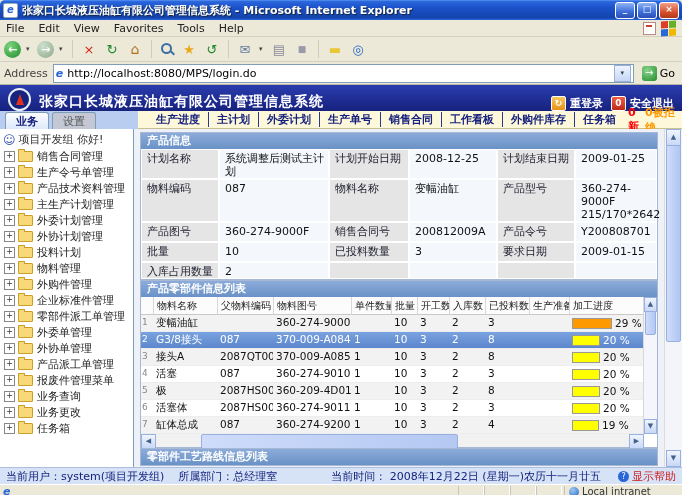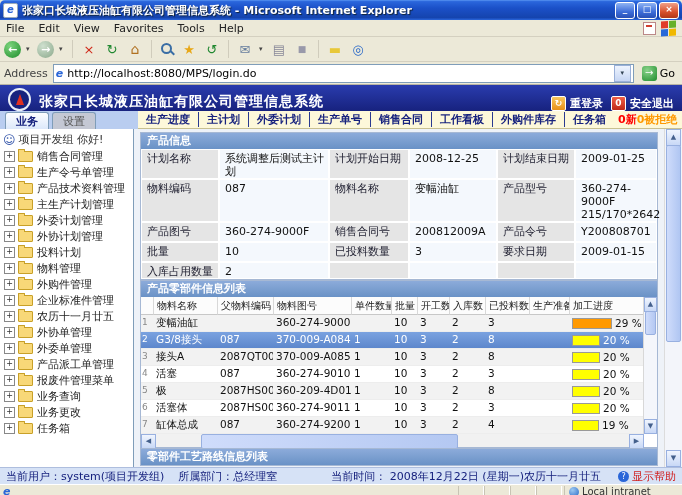--- a/index.html
+++ b/index.html
@@ -64,21 +64,21 @@
   .keyico{width:13px;height:13px;border-radius:2px;background:linear-gradient(180deg,#f8c860,#e89018);
     border:1px solid #fff;color:#fff;font-size:9px;text-align:center;line-height:12px}
   .offico{width:13px;height:13px;border-radius:2px;background:linear-gradient(180deg,#f06048,#c02818);
     border:1px solid #fff;color:#fff;font-size:9px;text-align:center;line-height:12px}
   
   .tabnav{height:18px;flex:none;display:flex}
   .tabzone{width:133px;flex:none;background:#b9cdf0;display:flex;align-items:center;padding-left:5px;gap:3px}
   .tab{padding:1px 10px 0;border:1px solid #7f9db9;border-bottom:none;border-radius:3px 3px 0 0;font-size:11px}
   .tab.active{background:linear-gradient(180deg,#fdfeff,#dce8fa);color:#17227e;font-weight:bold}
   .tab.inactive{background:#c4c8d4;color:#555}
-  .navstrip{flex:1;background:#fdf8da;display:flex;align-items:center;
+  .navstrip{flex:1;background:#fdf8da;display:flex;align-items:center;padding-left:10px;
     font-weight:bold;color:#17227e;border-bottom:1px solid #c8c090}
   .navitems{display:flex;align-items:center}
   .nav-item{padding:0 8px;white-space:nowrap}
   .nav-item + .nav-item{border-left:1px solid #2a3a90}
   .badge-new{color:#f00;margin-left:4px}
   .badge-rej{color:#f90;margin-left:0}
   
   .content{height:338px;flex:none;display:flex;overflow:hidden}
   .sidebar{width:133px;flex:none;background:#fff;border-right:1px solid #7f9db9;overflow:hidden;padding-top:2px}
   .greet{display:flex;align-items:center;gap:3px;height:17px;padding-left:3px;color:#333;white-space:nowrap}
@@ -313,31 +313,31 @@
           <span>外购件管理</span>
         </div>
           <div class="titem">
           <span class="plusbox"></span>
           <span class="folder"></span>
           <span>企业标准件管理</span>
         </div>
           <div class="titem">
           <span class="plusbox"></span>
           <span class="folder"></span>
-          <span>农历十一月廿五</span>
+          <span>零部件派工单管理</span>
+        </div>
+          <div class="titem">
+          <span class="plusbox"></span>
+          <span class="folder"></span>
+          <span>外委单管理</span>
         </div>
           <div class="titem">
           <span class="plusbox"></span>
           <span class="folder"></span>
           <span>外协单管理</span>
-        </div>
-          <div class="titem">
-          <span class="plusbox"></span>
-          <span class="folder"></span>
-          <span>外委单管理</span>
         </div>
           <div class="titem">
           <span class="plusbox"></span>
           <span class="folder"></span>
           <span>产品派工单管理</span>
         </div>
           <div class="titem">
           <span class="plusbox"></span>
           <span class="folder"></span>
           <span>报废件管理菜单</span>

